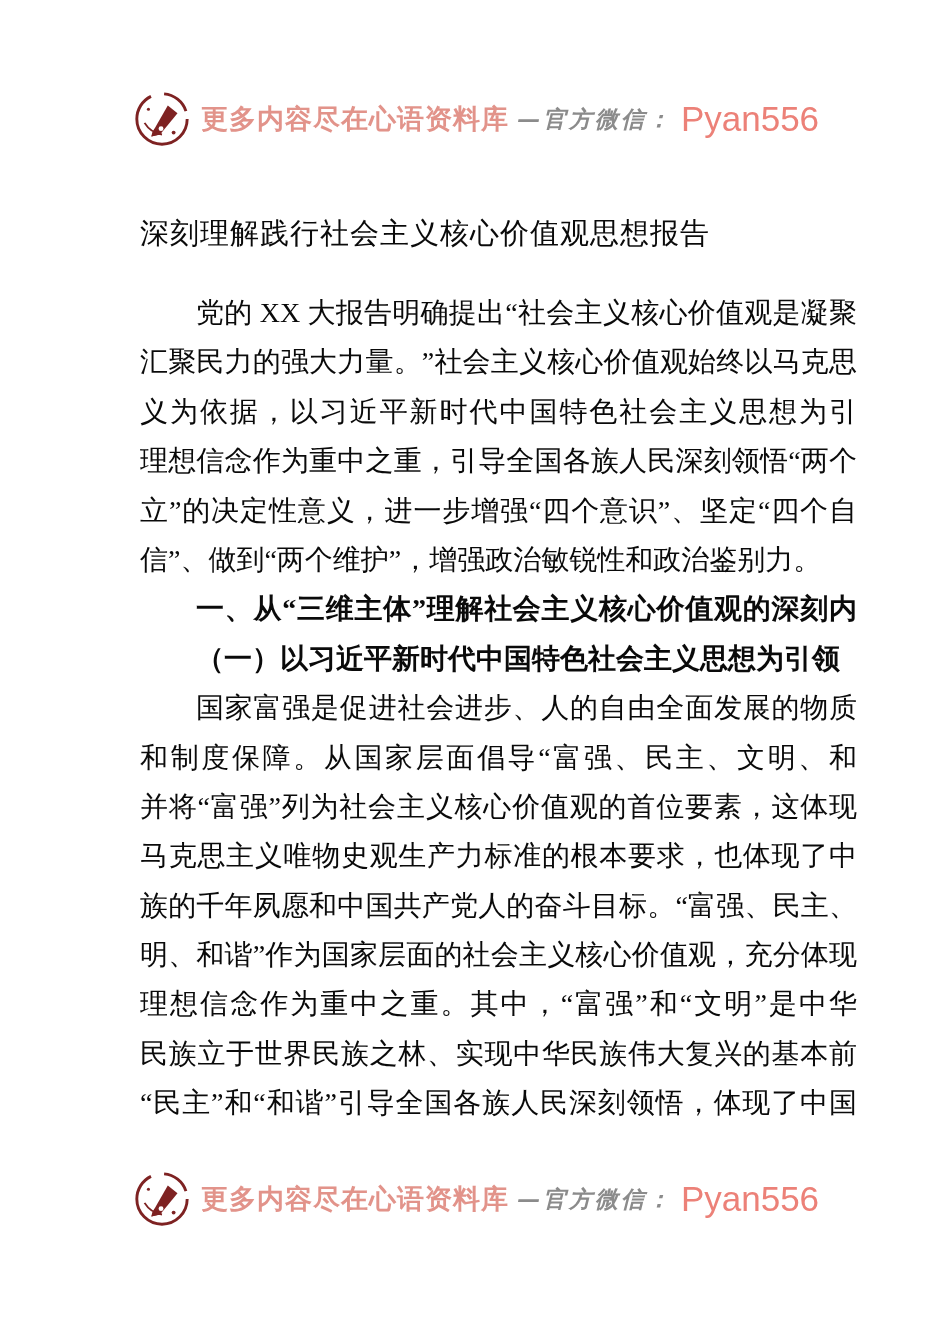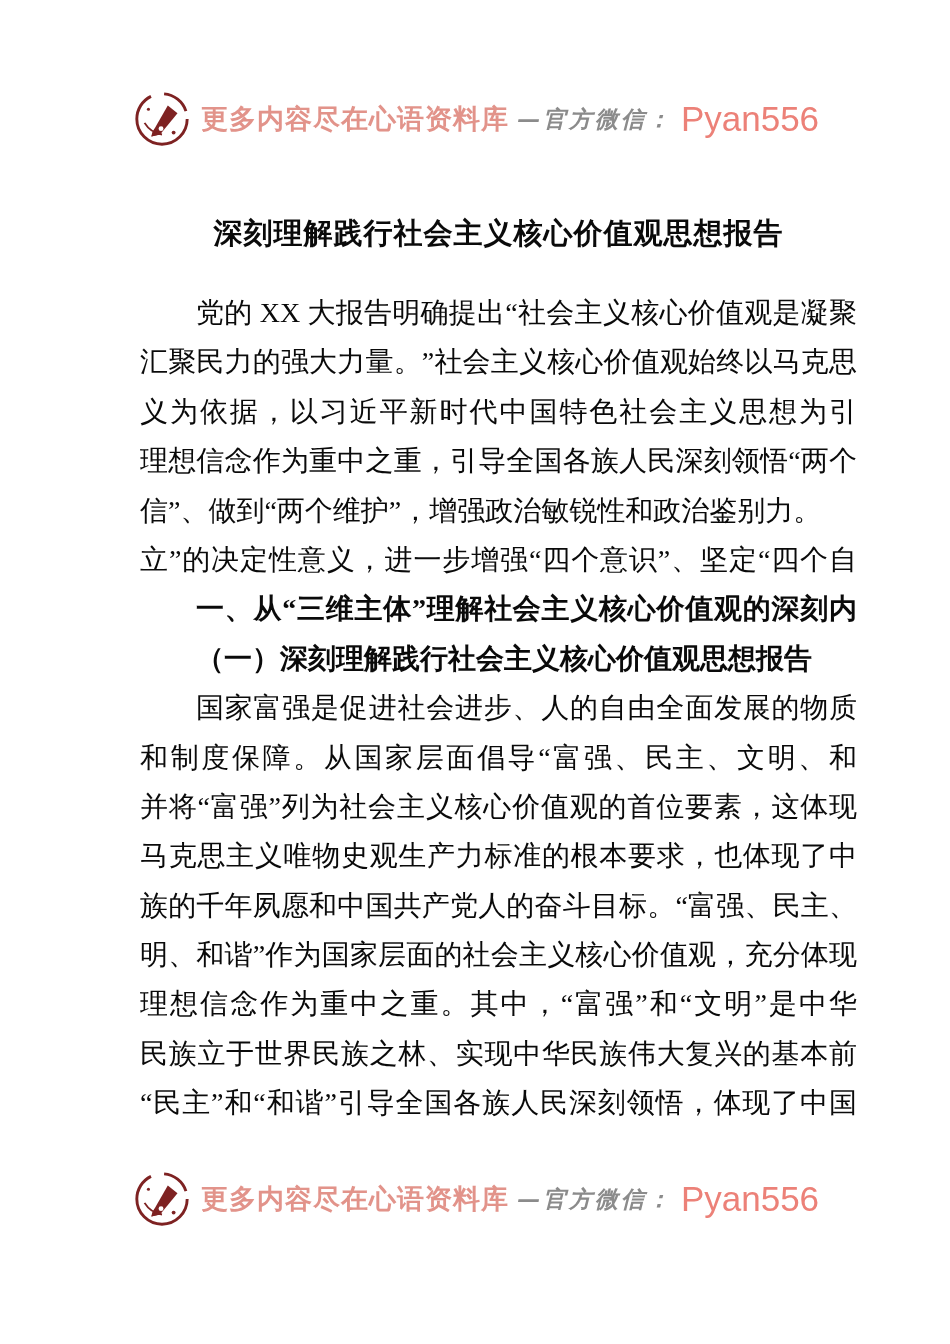--- a/index.html
+++ b/index.html
@@ -30,21 +30,21 @@
     font-style:italic; font-weight:bold;
     font-size:23px; color:#8b8b8b; letter-spacing:3px;
   }
   .wm-account {
     font-family:"Liberation Sans","DejaVu Sans",sans-serif;
     font-size:35px; color:#ec8178;
   }
   
   .doc-title {
     position:absolute; top:198px; left:121px; width:717px;
-    text-align:center; font-weight:bold; font-size:29px;
+    font-weight:normal; font-size:29px;
     color:#0a0a0a; letter-spacing:1px;
   }
   .doc-body { position:absolute; top:272px; left:121px; width:717px; }
   .line {
     height:49.4px; line-height:49.4px;
     font-size:28px; color:#0a0a0a;
     text-align:justify; text-align-last:justify;
     text-justify:inter-character;
     overflow:hidden;
   }
@@ -80,24 +80,24 @@
     <span class="wm-account">Pyan556</span>
   </div>
 
   <div class="doc-title">深刻理解践行社会主义核心价值观思想报告</div>
 
   <div class="doc-body" id="doc-lines">
       <div class="line body-first">党的 XX 大报告明确提出“社会主义核心价值观是凝聚人心、</div>
       <div class="line body">汇聚民力的强大力量。”社会主义核心价值观始终以马克思主</div>
       <div class="line body">义为依据，以习近平新时代中国特色社会主义思想为引领，把</div>
       <div class="line body">理想信念作为重中之重，引导全国各族人民深刻领悟“两个确</div>
+      <div class="line body">立”的决定性意义，进一步增强“四个意识”、坚定“四个自</div>
       <div class="line body-last">信”、做到“两个维护”，增强政治敏锐性和政治鉴别力。</div>
-      <div class="line body">立”的决定性意义，进一步增强“四个意识”、坚定“四个自</div>
       <div class="line heading">一、从“三维主体”理解社会主义核心价值观的深刻内涵</div>
-      <div class="line heading">（一）深刻理解践行社会主义核心价值观思想报告</div>
+      <div class="line heading">（一）以习近平新时代中国特色社会主义思想为引领</div>
       <div class="line body-first">国家富强是促进社会进步、人的自由全面发展的物质基础</div>
       <div class="line body">和制度保障。从国家层面倡导“富强、民主、文明、和谐”，</div>
       <div class="line body">并将“富强”列为社会主义核心价值观的首位要素，这体现了</div>
       <div class="line body">马克思主义唯物史观生产力标准的根本要求，也体现了中华民</div>
       <div class="line body">族的千年夙愿和中国共产党人的奋斗目标。“富强、民主、文</div>
       <div class="line body">明、和谐”作为国家层面的社会主义核心价值观，充分体现了</div>
       <div class="line body">理想信念作为重中之重。其中，“富强”和“文明”是中华</div>
       <div class="line body">民族立于世界民族之林、实现中华民族伟大复兴的基本前提；</div>
       <div class="line body">“民主”和“和谐”引导全国各族人民深刻领悟，体现了中国</div>
     </div>

